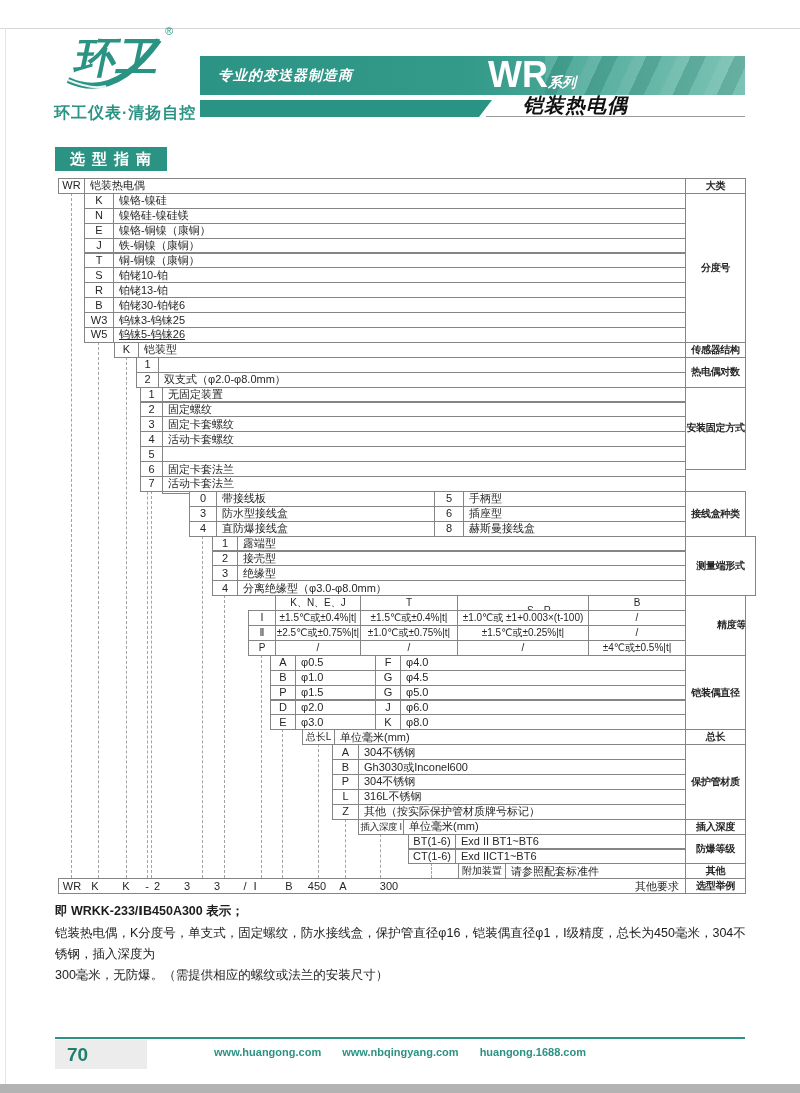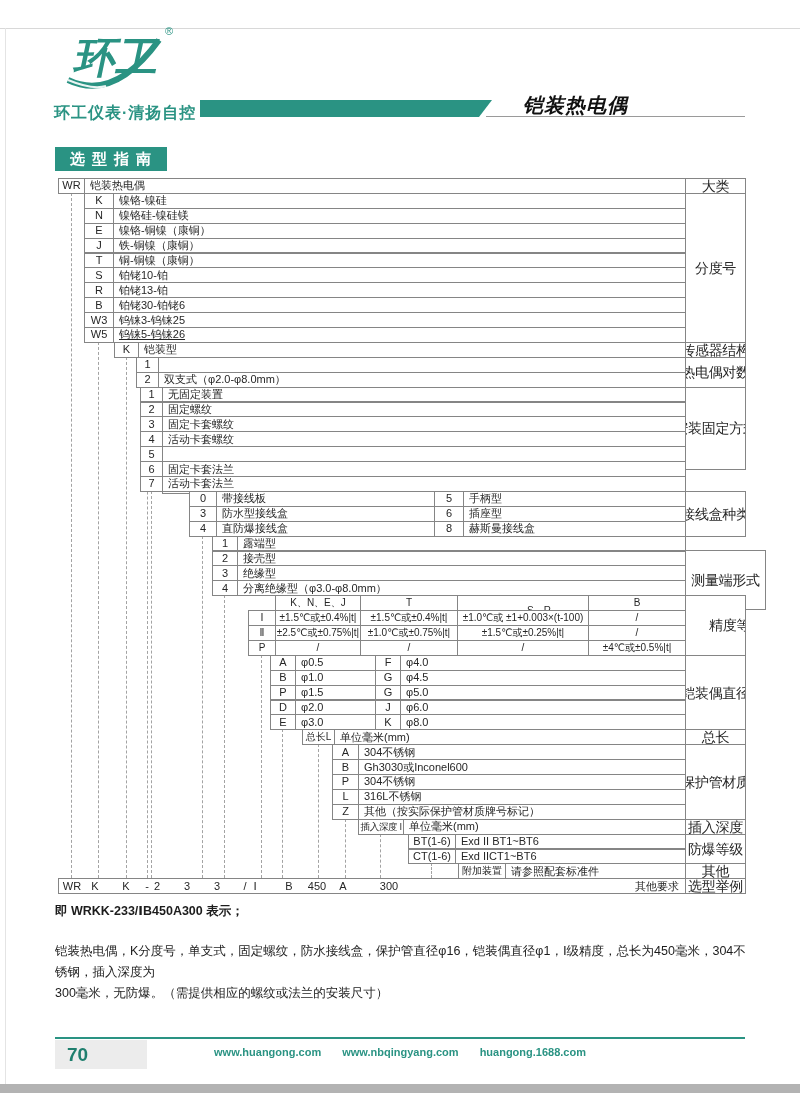--- a/index.html
+++ b/index.html
@@ -25,27 +25,27 @@
   .badge{position:absolute;left:55px;top:147px;width:112px;height:24px;background:var(--brand);color:#ffffff;
     font-size:15px;font-weight:bold;letter-spacing:7px;display:flex;align-items:center;justify-content:center;padding-left:6px;box-sizing:border-box;}
   
   #selection-table{position:absolute;left:58px;top:178px;width:687px;height:716px;font-size:11px;color:var(--txt);}
   .cell{position:absolute;box-sizing:border-box;border:1px solid var(--bd);background:#fff;display:flex;align-items:center;
     overflow:hidden;white-space:nowrap;z-index:2;line-height:1;}
   .code{justify-content:center;}
   .desc{padding-left:5px;}
   .sm{font-size:10px;}
   .xs{font-size:9.5px;letter-spacing:-0.3px;}
-  .cat{justify-content:center;font-size:14px;letter-spacing:-0.3px;}
+  .cat{justify-content:center;font-size:10px;letter-spacing:-0.3px;font-weight:bold;}
   .dash{position:absolute;width:0;border-left:1px dashed #a3a3a3;z-index:1;}
   .ex-code{position:absolute;top:0;height:100%;display:flex;align-items:center;transform:translateX(-50%);font-size:11px;}
   .ex-right{position:absolute;right:6px;top:0;height:100%;display:flex;align-items:center;font-size:11px;}
   
   .note{position:absolute;left:55px;top:901px;width:692px;color:#1c1c1c;font-size:12.5px;line-height:21px;}
-  .note-title{font-weight:bold;margin-bottom:19px;}
+  .note-title{font-weight:bold;margin-bottom:1px;}
   .footer-line{position:absolute;left:55px;top:1037px;width:690px;height:2px;background:var(--brand);}
   .pagenum-box{position:absolute;left:55px;top:1040px;width:92px;height:29px;background:#ececec;display:flex;align-items:center;}
   .pagenum-box span{padding-left:12px;font-size:19px;font-weight:bold;color:var(--brand-dk);}
   .websites{position:absolute;left:0;top:1046px;width:800px;text-align:center;font-size:11px;font-weight:bold;color:var(--brand);}
   .websites span{margin:0 9px;}
   .bottom-strip{position:absolute;left:0;top:1084px;width:800px;height:9px;background:#b3b3b3;}
 </style>
 </head>
 <body>
 
@@ -57,20 +57,25 @@
   <svg class="logo-svg" width="118" height="80" viewBox="0 0 118 80">
     <g transform="skewX(-12) translate(16,0)">
       <text x="6" y="52" font-size="42" font-weight="bold" fill="#2a9383" font-family="Liberation Sans,sans-serif">环工</text>
     </g>
     <path d="M6 60 Q 52 82 97 20" stroke="#2a9383" stroke-width="6" fill="none"></path>
     <path d="M6 60 Q 30 70 44 66" stroke="#ffffff" stroke-width="2" fill="none" opacity="0.9"></path>
     <text x="103" y="15" font-size="11" fill="#2a9383">®</text>
   </svg>
   <div class="company-caption">环工仪表·清扬自控</div>
 
+  <div class="banner">
+    <div class="banner-photo"></div>
+    <span class="banner-slogan">专业的变送器制造商</span>
+    <span class="series"><b>WR</b><i>系列</i></span>
+  </div>
   <div class="subbar"></div>
   <div class="subline"></div>
   <div class="product-title">铠装热电偶</div>
 
   <div class="badge">选型指南</div>
 
   <div id="selection-table">
       <div class="dash" style="left: 13px; top: 14.9px; height: 685.4px;"></div>
       <div class="dash" style="left: 40px; top: 163.9px; height: 536.4px;"></div>
       <div class="dash" style="left: 68px; top: 178.8px; height: 521.5px;"></div>
@@ -220,21 +225,21 @@
         <span class="ex-code" style="left: 284px;">A</span>
         <span class="ex-code" style="left: 330px;">300</span>
         <span class="ex-right">其他要求</span>
       </div>
       <div class="cell cat" style="left: 627px; top: 0px; width: 61px; height: 15.9px;">大类</div>
       <div class="cell cat" style="left: 627px; top: 14.9px; width: 61px; height: 150px;">分度号</div>
       <div class="cell cat" style="left: 627px; top: 163.9px; width: 61px; height: 15.9px;">传感器结构</div>
       <div class="cell cat" style="left: 627px; top: 178.8px; width: 61px; height: 30.8px;">热电偶对数</div>
       <div class="cell cat" style="left: 627px; top: 208.6px; width: 61px; height: 83px; text-align: right;">安装固定方式</div>
       <div class="cell cat" style="left: 627px; top: 312.9px; width: 61px; height: 45.7px;">接线盒种类</div>
-      <div class="cell cat" style="left: 627px; top: 357.6px; width: 81px; height: 60.6px; margin-top: 14px;">测量端形式</div>
+      <div class="cell cat" style="left: 627px; top: 357.6px; width: 71px; height: 60.6px;">测量端形式</div>
       <div class="cell cat" style="left: 627px; top: 417.2px; width: 61px; height: 60.6px; padding-left: 42px;">精度等级</div>
       <div class="cell cat" style="left: 627px; top: 476.8px; width: 61px; height: 75.5px;">铠装偶直径</div>
       <div class="cell cat" style="left: 627px; top: 551.3px; width: 61px; height: 15.9px;">总长</div>
       <div class="cell cat" style="left: 627px; top: 566.2px; width: 61px; height: 75.5px;">保护管材质</div>
       <div class="cell cat" style="left: 627px; top: 640.7px; width: 61px; height: 15.9px;">插入深度</div>
       <div class="cell cat" style="left: 627px; top: 655.6px; width: 61px; height: 30.8px;">防爆等级</div>
       <div class="cell cat" style="left: 627px; top: 685.4px; width: 61px; height: 15.9px;">其他</div>
       <div class="cell cat" style="left: 627px; top: 700.3px; width: 61px; height: 15.9px;">选型举例</div>
     </div>
 

